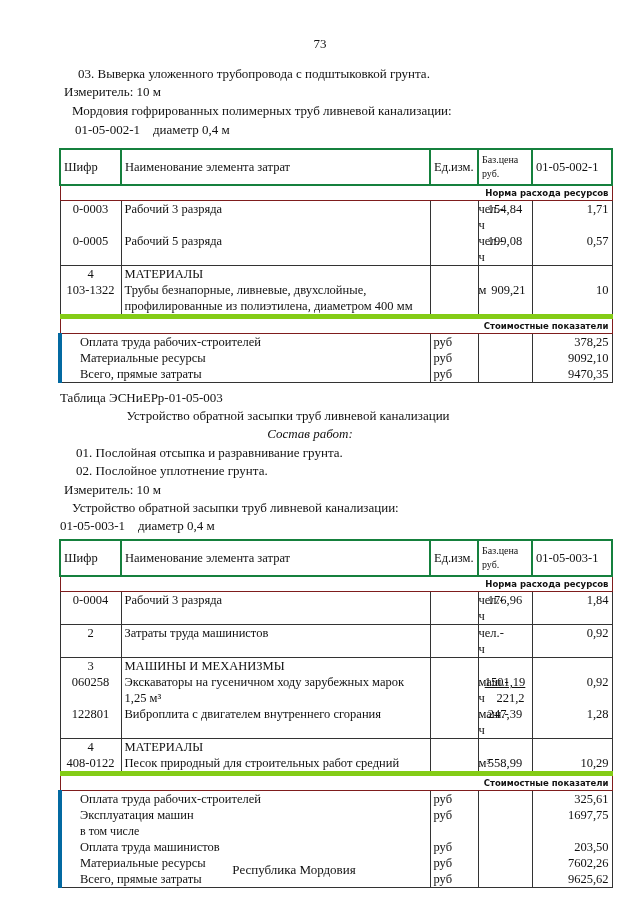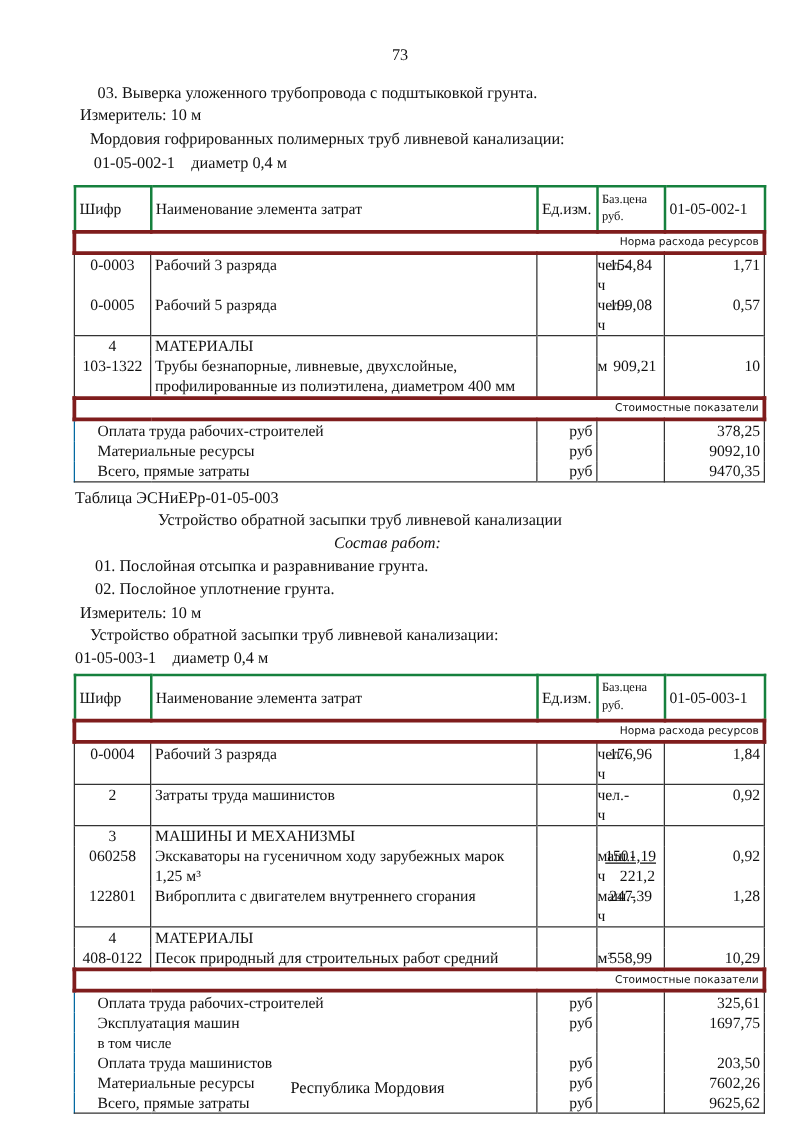--- a/index.html
+++ b/index.html
@@ -14,32 +14,32 @@
   table.est { position: absolute; left: 58px; width: 552px; border-collapse: collapse;
               font-size: 12.5px; table-layout: fixed; }
   table.est td { padding: 0 3px; vertical-align: top; line-height: 16px; }
   table.est col.c1 { width: 61px; }
   table.est col.c2 { width: 309px; }
   table.est col.c3 { width: 48px; }
   table.est col.c4 { width: 54px; }
   table.est col.c5 { width: 80px; }
   .hdr td { border: 2px solid #15803d; height: 34px; vertical-align: middle !important; text-align: left; }
   .hdr td.price { line-height: 14px; font-size: 10px; }
-  .subhdr td { border: 3px solid #7f1d1d; height: 14px; font-family: "DejaVu Sans", sans-serif;
-               font-size: 8.5px; text-align: right; line-height: 14px !important; }
+  .subhdr td { border: 1px solid #7f1d1d; height: 14px; font-family: "DejaVu Sans", sans-serif;
+               font-size: 8.5px; text-align: right; line-height: 14px !important; font-weight: bold; }
   .row td.code { text-align: center; border-left: 1px solid #333; }
   .row td.name { border-left: 1px solid #333; }
   .row td.unit { text-align: center; border-left: 1px solid #333; padding-left: 48px; }
   .row td.price { text-align: center; border-left: 1px solid #333; border-right: 1px solid #333; }
   .row td.norm { text-align: right; border-right: 1px solid #333; }
   .row.sep td { border-top: 1px solid #333; }
-  .row.last td { border-bottom: 1px solid #84cc16; margin-top: 16px; }
+  .row.last td { border-bottom: 5px solid #84cc16; margin-top: 16px; }
   .sum td { line-height: 17px; }
-  .sum td.sname { padding-left: 18px; border-left: 1px solid #0369a1; }
-  .sum td.sunit { text-align: right; border-left: 1px solid #333; }
+  .sum td.sname { padding-left: 18px; border-left: 4px solid #0369a1; }
+  .sum td.sunit { text-align: left; border-left: 1px solid #333; }
   .sum td.sprice { border-left: 1px solid #333; border-right: 1px solid #333; }
   .sum td.sval { text-align: right; border-right: 1px solid #333; }
   .sum.last td { border-bottom: 1px solid #333; }
   .sum.small td.sname { font-size: 12px; }
   u.ul { }
 </style>
 </head>
 <body>
 
 <div class="abs page-num">73</div>

